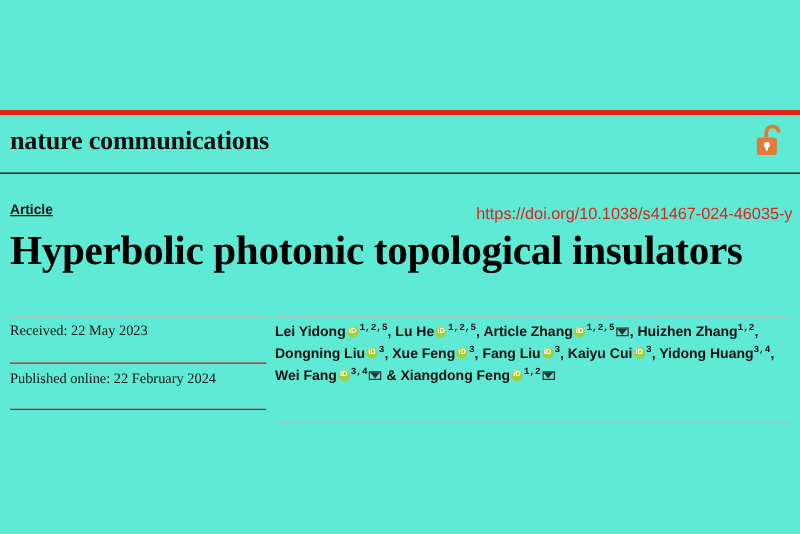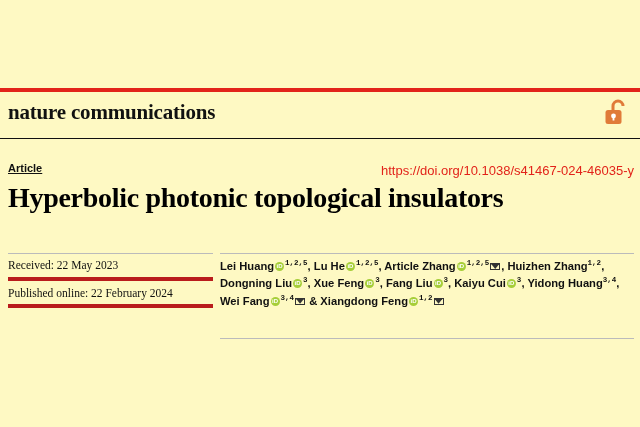--- a/index.html
+++ b/index.html
@@ -13,21 +13,21 @@
     font-family: "Liberation Serif", serif;
     overflow: hidden;
     position: relative;
   }
   .page {
     position: absolute;
     left: 0;
     top: 0;
     width: 640px;
     height: 427px;
-    background: #fef9c3;
+    background: #5eead4;
   }
   
   .top-rule {
     position: absolute;
     left: 0;
     top: 88px;
     width: 640px;
     height: 4px;
     background: #e2231a;
   }
@@ -80,21 +80,21 @@
     text-decoration: none;
     white-space: nowrap;
   }
   
   .title {
     position: absolute;
     left: 8px;
     top: 183px;
     width: 626px;
     font-family: "Liberation Serif", serif;
-    font-size: 28px;
+    font-size: 33px;
     font-weight: 700;
     color: #000000;
     line-height: 1.1;
     letter-spacing: -0.3px;
   }
   
   .meta-rule-top {
     position: absolute;
     left: 8px;
     top: 253px;
@@ -122,22 +122,22 @@
   .meta-list {
     position: absolute;
     left: 8px;
     top: 253px;
     width: 205px;
   }
   .meta-item {
     font-family: "Liberation Serif", serif;
     font-size: 11.5px;
     color: #111111;
-    padding: 6px 0 5px 0;
-    border-bottom: 4px solid #b91c1c;
+    padding: 6px 0 18px 0;
+    border-bottom: 1px solid #b91c1c;
     line-height: 1.1;
   }
   
   .authors {
     position: absolute;
     left: 220px;
     top: 258px;
     width: 414px;
     font-family: "Liberation Sans", sans-serif;
     font-size: 11.2px;
@@ -229,21 +229,21 @@
 
   <div class="meta-rule-top"></div>
   <div class="authors-rule-top"></div>
 
   <div class="meta-list">
     <div class="meta-item">Received: 22 May 2023</div>
     <div class="meta-item">Published online: 22 February 2024</div>
   </div>
 
   <div class="authors">
-    <span>Lei Huang</span><span class="orcid"></span><sup>1,2,5</sup><span class="sep">, </span><span>Lu He</span><span class="orcid"></span><sup>1,2,5</sup><span class="sep">, </span><span>Article Zhang</span><span class="orcid"></span><sup>1,2,5</sup><span class="mailicon"></span><span class="sep">, </span><span>Huizhen Zhang</span><sup>1,2</sup><span class="sep">,</span>
+    <span>Lei Yidong</span><span class="orcid"></span><sup>1,2,5</sup><span class="sep">, </span><span>Lu He</span><span class="orcid"></span><sup>1,2,5</sup><span class="sep">, </span><span>Article Zhang</span><span class="orcid"></span><sup>1,2,5</sup><span class="mailicon"></span><span class="sep">, </span><span>Huizhen Zhang</span><sup>1,2</sup><span class="sep">,</span>
     <br>
     <span>Dongning Liu</span><span class="orcid"></span><sup>3</sup><span class="sep">, </span><span>Xue Feng</span><span class="orcid"></span><sup>3</sup><span class="sep">, </span><span>Fang Liu</span><span class="orcid"></span><sup>3</sup><span class="sep">, </span><span>Kaiyu Cui</span><span class="orcid"></span><sup>3</sup><span class="sep">, </span><span>Yidong Huang</span><sup>3,4</sup><span class="sep">,</span>
     <br>
     <span>Wei Fang</span><span class="orcid"></span><sup>3,4</sup><span class="mailicon"></span> <span>&amp;</span> <span>Xiangdong Feng</span><span class="orcid"></span><sup>1,2</sup><span class="mailicon"></span>
   </div>
 
   <div class="authors-rule-bottom"></div>
 
 </div>
 

